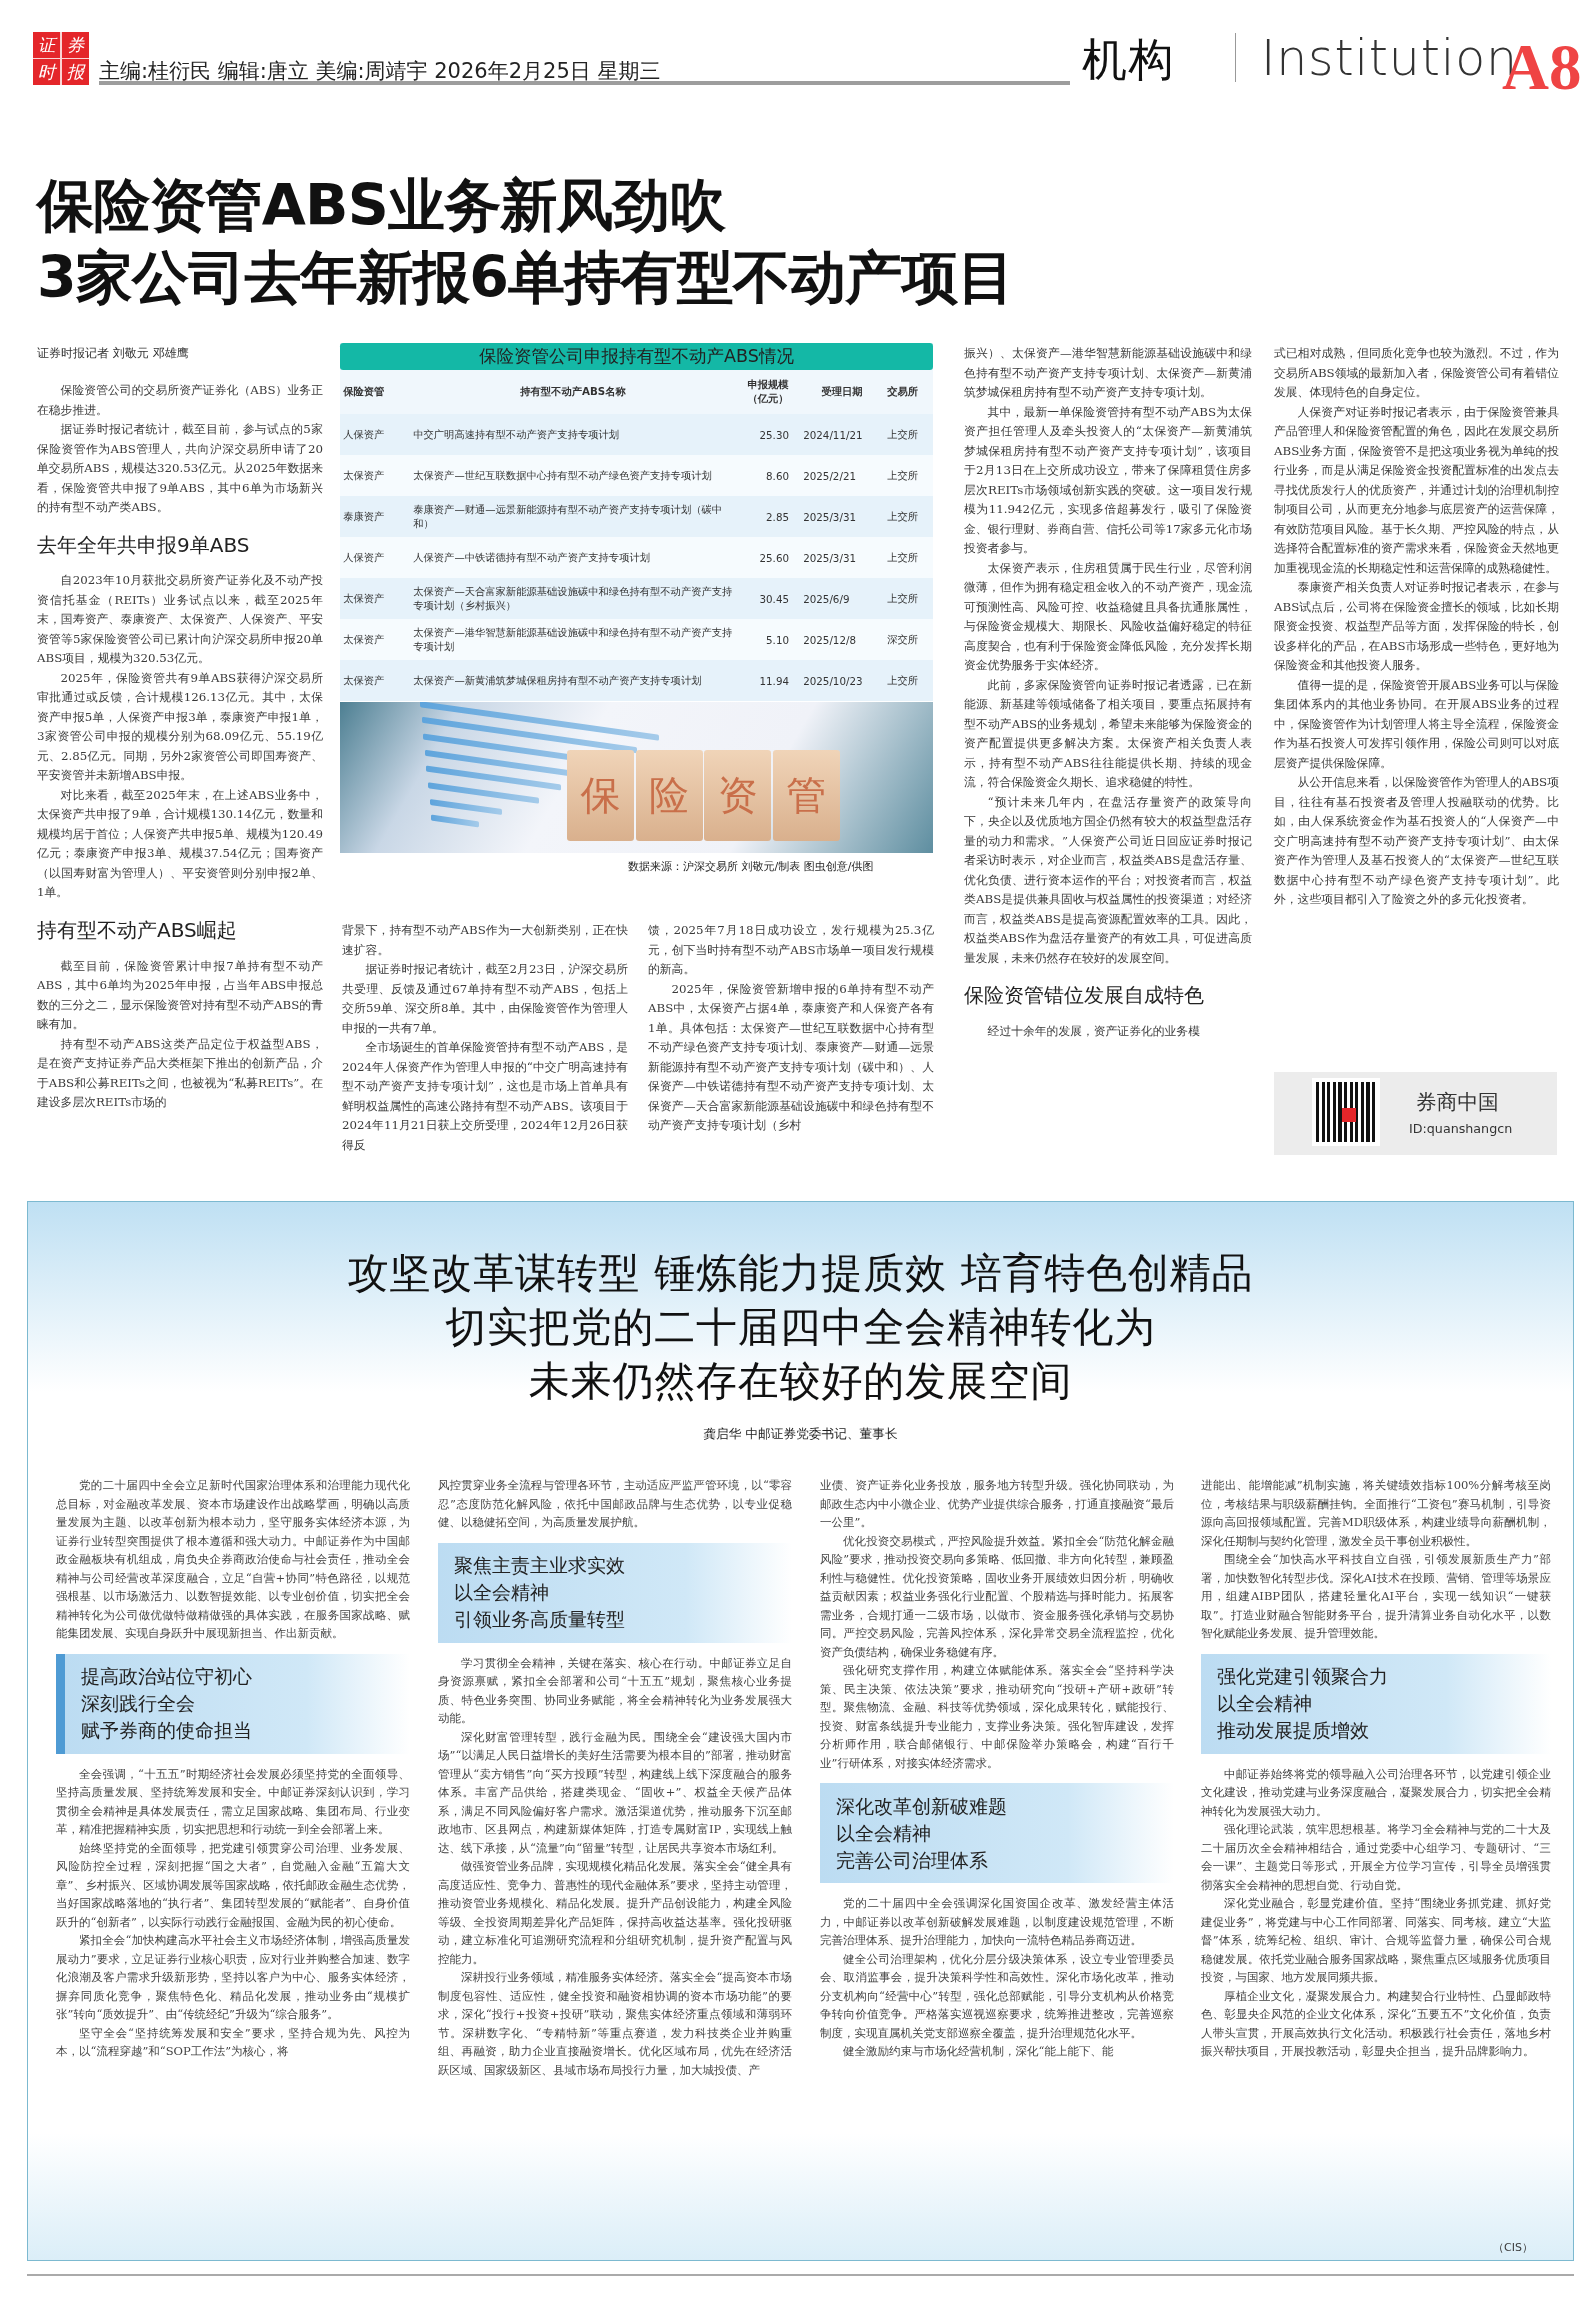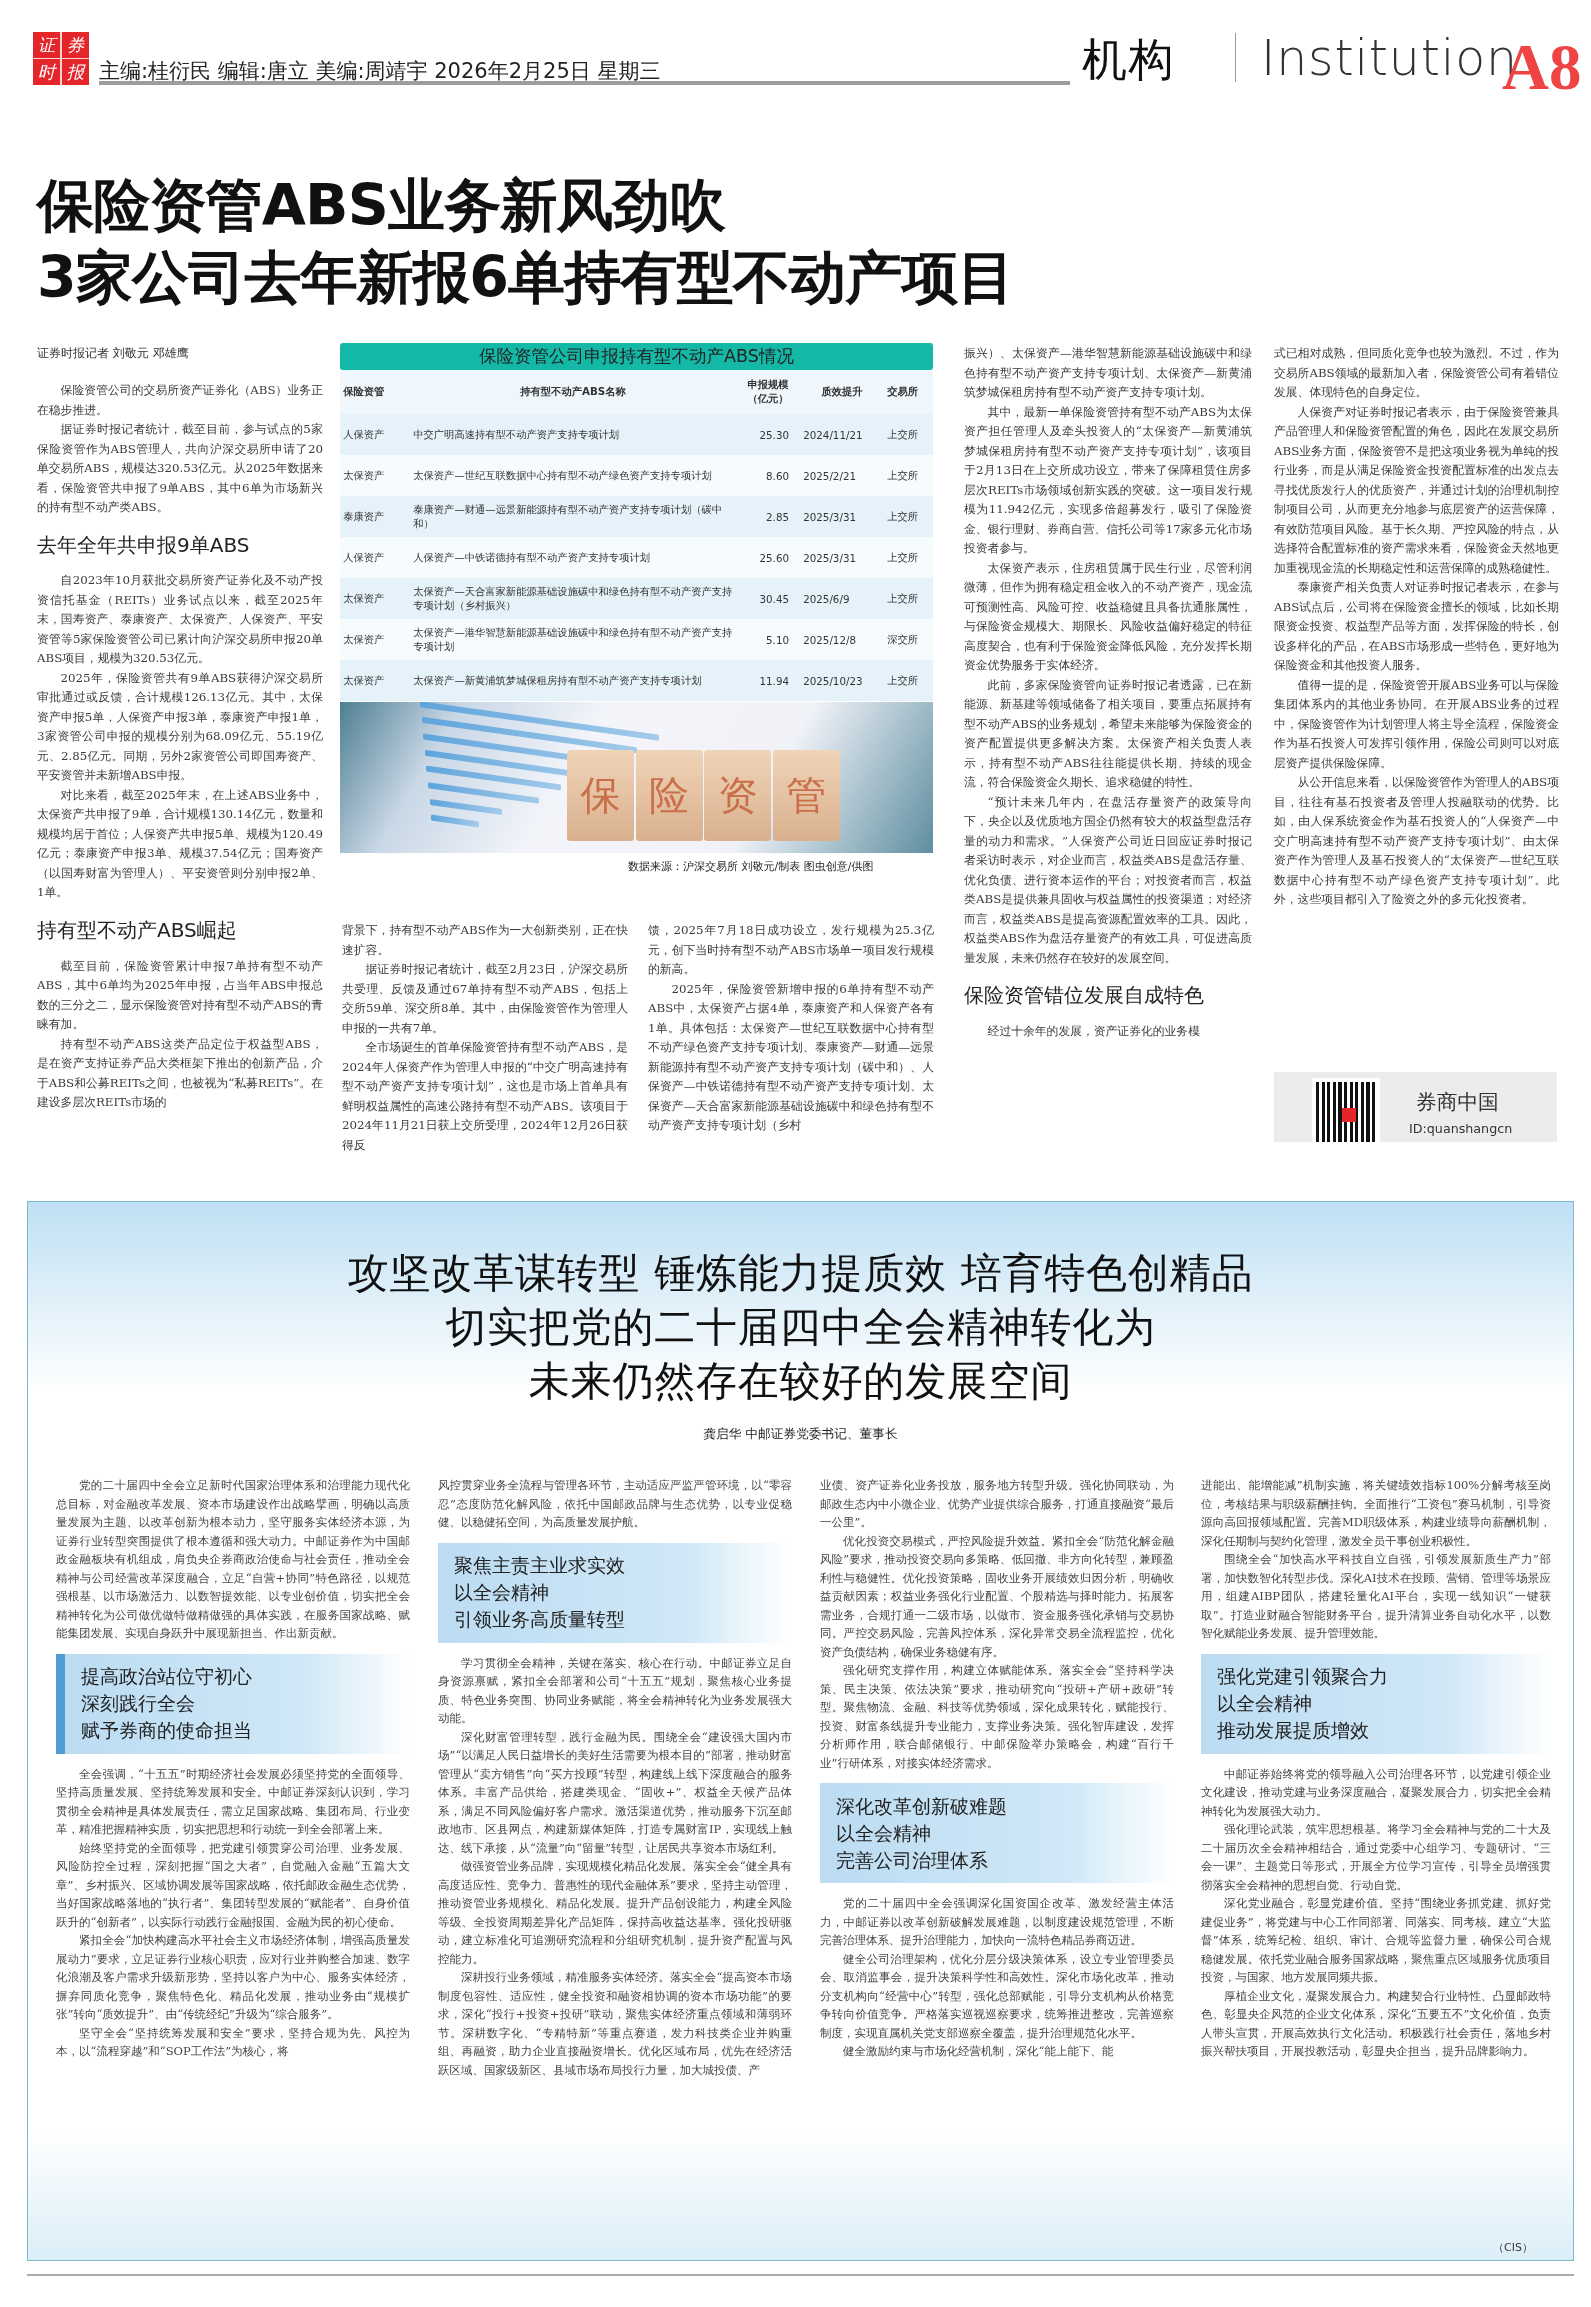--- a/index.html
+++ b/index.html
@@ -30,21 +30,21 @@
 tr:nth-child(odd) td{background:#e6f2fa}
 tr:nth-child(even) td{background:#f6fbfe}
 td.num{text-align:right;padding-right:11px}
 .photo{position:absolute;left:340px;top:702px;width:593px;height:151px;background:linear-gradient(120deg,#4d7f92 0%,#c9d7e6 18%,#f3f5fa 40%,#f0f2f8 70%,#5e8ea0 100%);overflow:hidden}
 .bars{position:absolute;left:72px;top:8px;width:334px;height:119px}
 .bar{position:absolute;height:6.4px;background:linear-gradient(90deg,#5ea4dc,#a5cbea);transform:skewY(8deg);border-radius:1.6px}
 .blocks{position:absolute;left:227px;top:48px;display:flex;gap:1.6px}
 .block{width:67px;height:91px;background:linear-gradient(180deg,#f0d4b8,#d9b08d);display:flex;align-items:center;justify-content:center;font-size:40px;color:#c96f4a;font-family:"DejaVu Sans",sans-serif;border-radius:3.2px}
 .caption{position:absolute;left:628px;top:859px;font-size:11px;font-family:"DejaVu Sans",sans-serif;color:#222}
 
-.qrbox{position:absolute;left:1274px;top:1072px;width:283px;height:70px;background:#ececec}
+.qrbox{position:absolute;left:1274px;top:1072px;width:283px;height:83px;background:#ececec}
 .qr{position:absolute;left:38px;top:6.4px;width:68px;height:68px;background:repeating-linear-gradient(90deg,#111 0 3.2px,#fff 3.2px 5.6px),#111;border:4.8px solid #fff}
 .qr::after{content:"";position:absolute;left:25.5px;top:25.5px;width:14.3px;height:14.3px;background:#e4262a}
 .qr-title{position:absolute;left:142px;top:16px;font-size:20.7px;font-family:"DejaVu Sans",sans-serif;color:#333}
 .qr-id{position:absolute;left:135px;top:49px;font-size:12.7px;font-family:"DejaVu Sans",sans-serif;color:#333}
 
 .adv{position:absolute;left:27px;top:1201px;width:1547px;height:1060px;border:1.6px solid #7cb9d0;background:linear-gradient(180deg,#bfe0f3 0%,#ffffff 18%,#ffffff 88%,#dbeef8 100%)}
 .adv-title{position:absolute;left:0;top:44px;width:100%;text-align:center;font-family:"DejaVu Sans",sans-serif;font-size:41px;line-height:54px;color:#111;letter-spacing:0.8px}
 .adv-author{position:absolute;left:0;top:224px;width:100%;text-align:center;font-family:"DejaVu Sans",sans-serif;font-size:12.7px;color:#222}
 .acol{position:absolute;font-size:11.5px;line-height:18.5px;text-align:justify;color:#444}
 .acol p{text-indent:2em}
@@ -90,21 +90,21 @@
 </div>
 
 <div class="tcard">
   <div class="tcard-title">保险资管公司申报持有型不动产ABS情况</div>
   <table>
     <thead>
       <tr>
         <th style="width:70px">保险资管</th>
         <th style="text-align:center">持有型不动产ABS名称</th>
         <th style="width:64px;text-align:center">申报规模（亿元）</th>
-        <th style="width:84px;text-align:center">质效提升</th>
+        <th style="width:84px;text-align:center">受理日期</th>
         <th style="width:49px">交易所</th>
       </tr>
     </thead>
     <tbody>
       <tr>
           <td>人保资产</td>
           <td>中交广明高速持有型不动产资产支持专项计划</td>
           <td class="num">25.30</td>
           <td>2024/11/21</td>
           <td>上交所</td>

